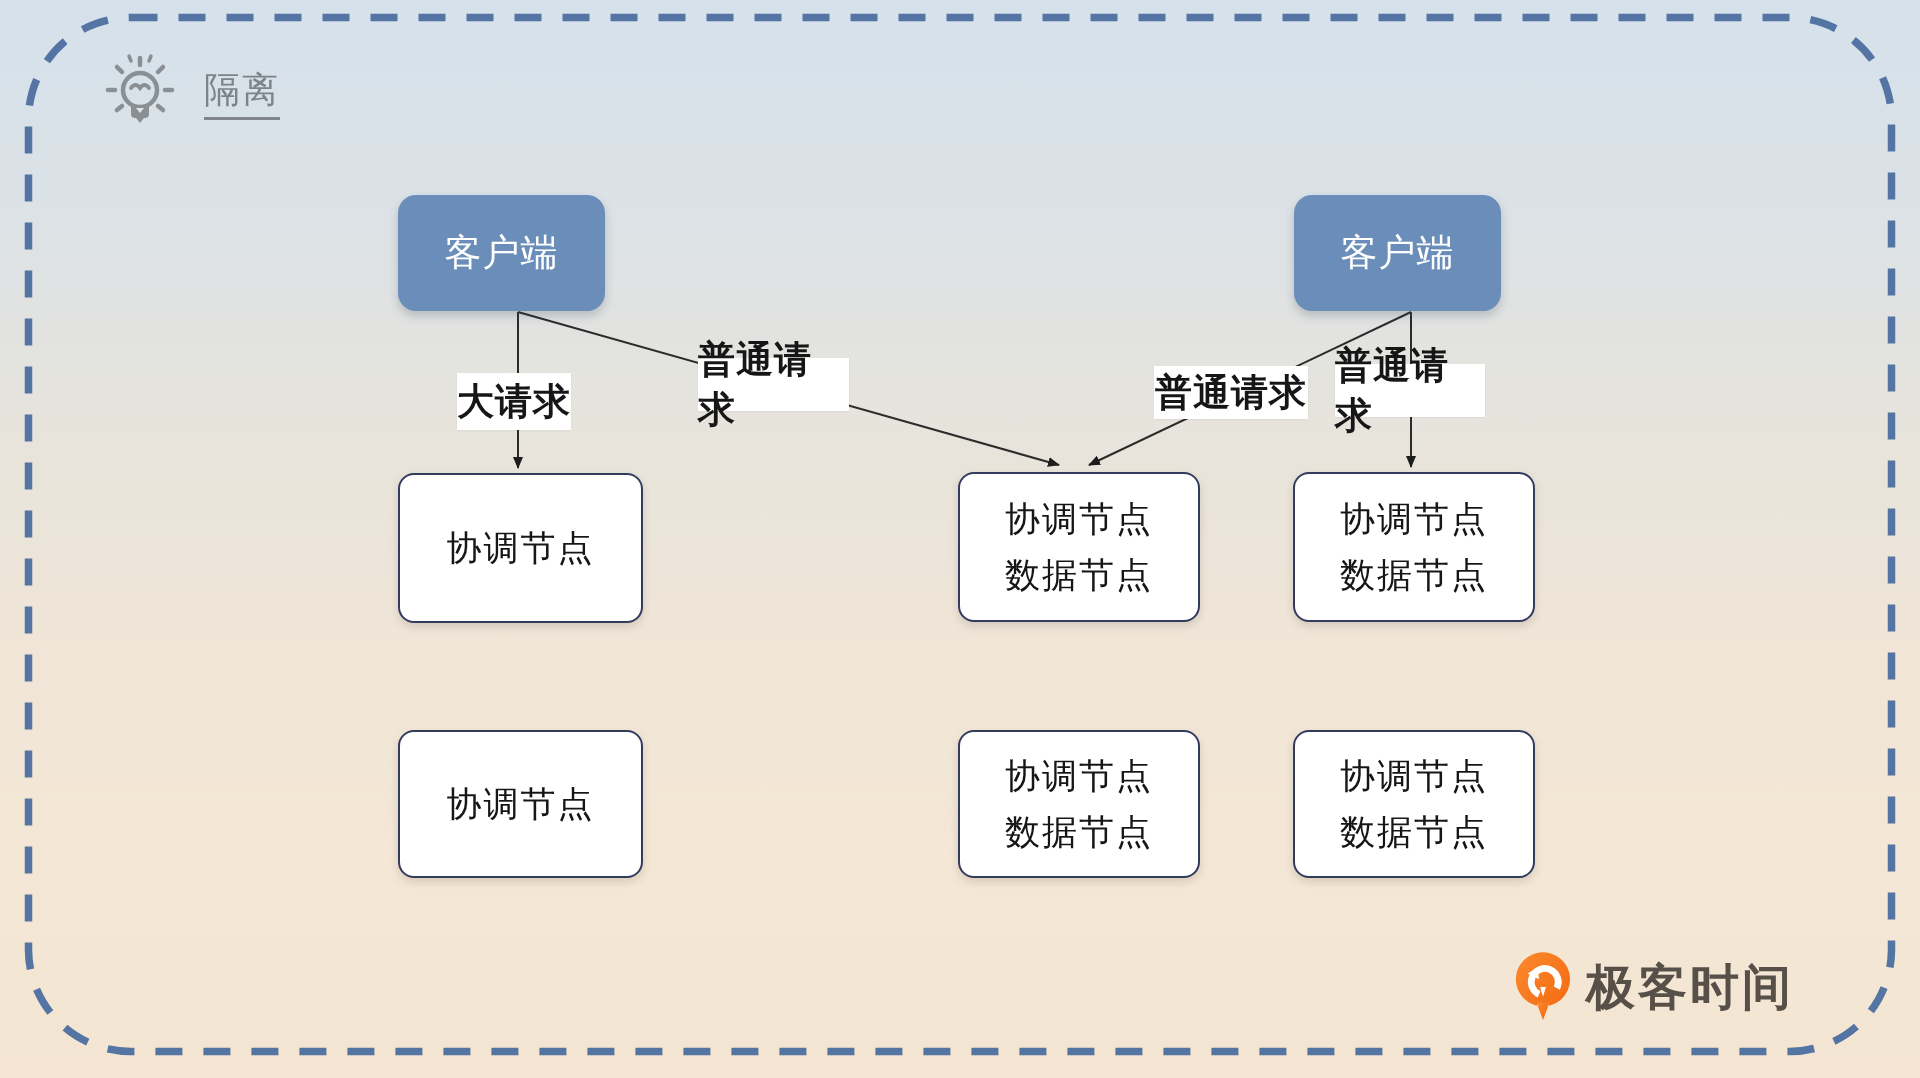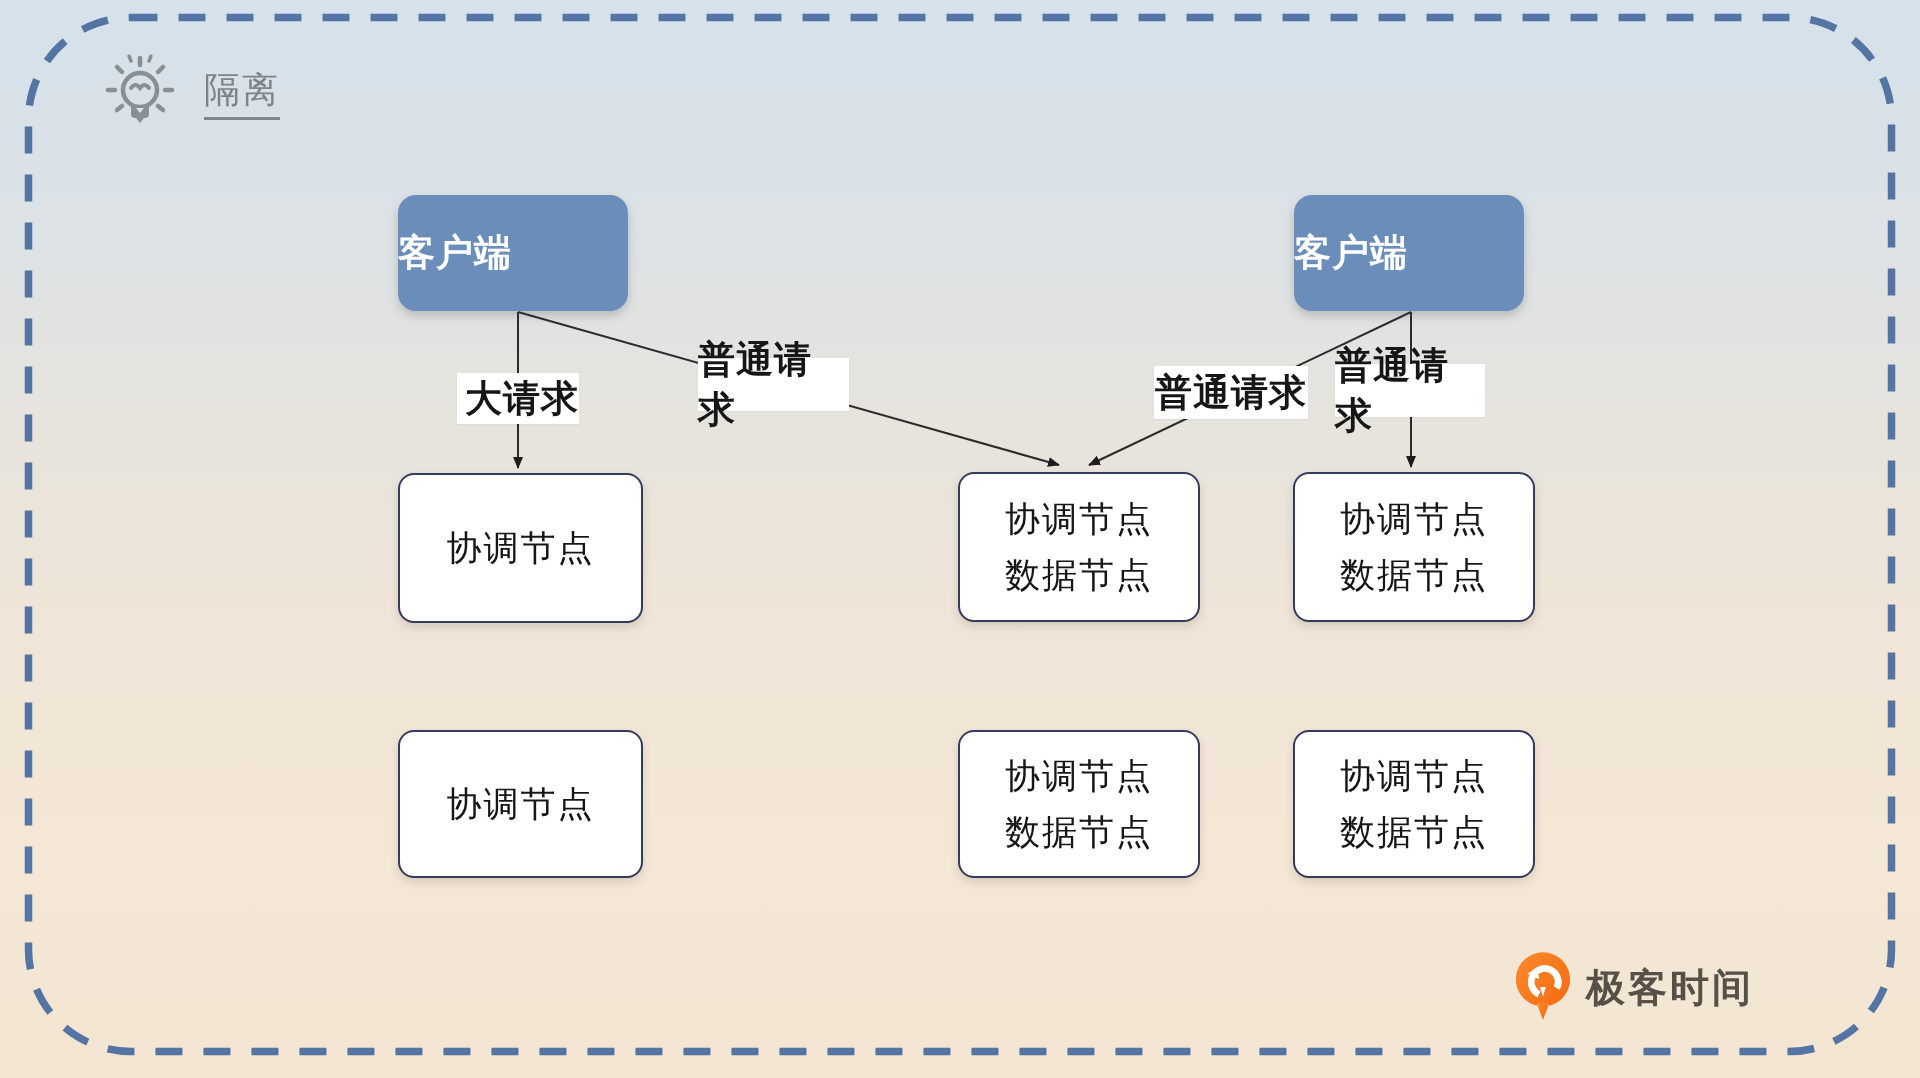--- a/index.html
+++ b/index.html
@@ -16,24 +16,24 @@
   
   .header{position:absolute;left:100px;top:52px;display:flex;align-items:center;gap:24px;}
   .bulb{width:80px;height:86px;}
   .section-label{
     font-size:36px;color:#7e838a;font-weight:500;letter-spacing:2px;
     border-bottom:3px solid #80858c;padding-bottom:8px;line-height:1.1;
   }
 
   
   .client{
-    position:absolute;width:230px;height:116px;border-radius:18px;
+    position:absolute;width:207px;height:116px;border-radius:18px;
     background:#6b8db9;box-shadow:0 5px 10px rgba(60,70,90,.25);
-    display:flex;align-items:center;
-    color:#ffffff;font-size:37px;font-weight:700;letter-spacing:1px;
+    display:flex;align-items:center;justify-content:center;
+    color:#ffffff;font-size:37px;font-weight:400;letter-spacing:1px;
   }
   .client.left{left:398px;top:195px;}
   .client.right{left:1294px;top:195px;}
 
   
   .node{
     position:absolute;background:#ffffff;border:2.5px solid #333c5e;border-radius:16px;
     box-shadow:0 4px 8px rgba(90,80,60,.18);
     display:flex;flex-direction:column;align-items:center;justify-content:center;
     color:#161616;font-size:35px;font-weight:500;line-height:56px;letter-spacing:2px;
@@ -45,29 +45,29 @@
   .node.e{left:958px;top:730px;width:238px;height:144px;}
   .node.f{left:1293px;top:730px;width:238px;height:144px;}
 
   
   .edge-label{
     position:absolute;background:#ffffff;
     display:flex;align-items:center;justify-content:center;
     color:#161616;font-size:37px;font-weight:600;letter-spacing:1px;
     box-shadow:0 1px 2px rgba(0,0,0,.05);
   }
-  .edge-label.big{left:457px;top:373px;width:114px;height:51px;padding-left:8px;}
+  .edge-label.big{left:457px;top:373px;width:114px;height:57px;}
   .edge-label.n1{left:698px;top:358px;width:151px;height:53px;}
   .edge-label.n2{left:1154px;top:366px;width:154px;height:53px;}
   .edge-label.n3{left:1335px;top:364px;width:150px;height:53px;}
 
   
   .logo{position:absolute;left:1514px;top:950px;display:flex;align-items:center;gap:14px;}
   .logo-mark{width:58px;height:76px;}
-  .logo-text{font-size:39px;font-weight:700;color:#575049;letter-spacing:3px;}
+  .logo-text{font-size:49px;font-weight:700;color:#575049;letter-spacing:3px;}
 </style>
 </head>
 <body>
 
 <div class="stage">
 
   <svg class="overlay" viewBox="0 0 1920 1078">
     <defs>
       <marker id="arrow" markerWidth="14" markerHeight="12" refX="11" refY="5" orient="auto" markerUnits="userSpaceOnUse">
         <path d="M0,0 L12,5 L0,10 Z" fill="#1d1d1d"></path>

